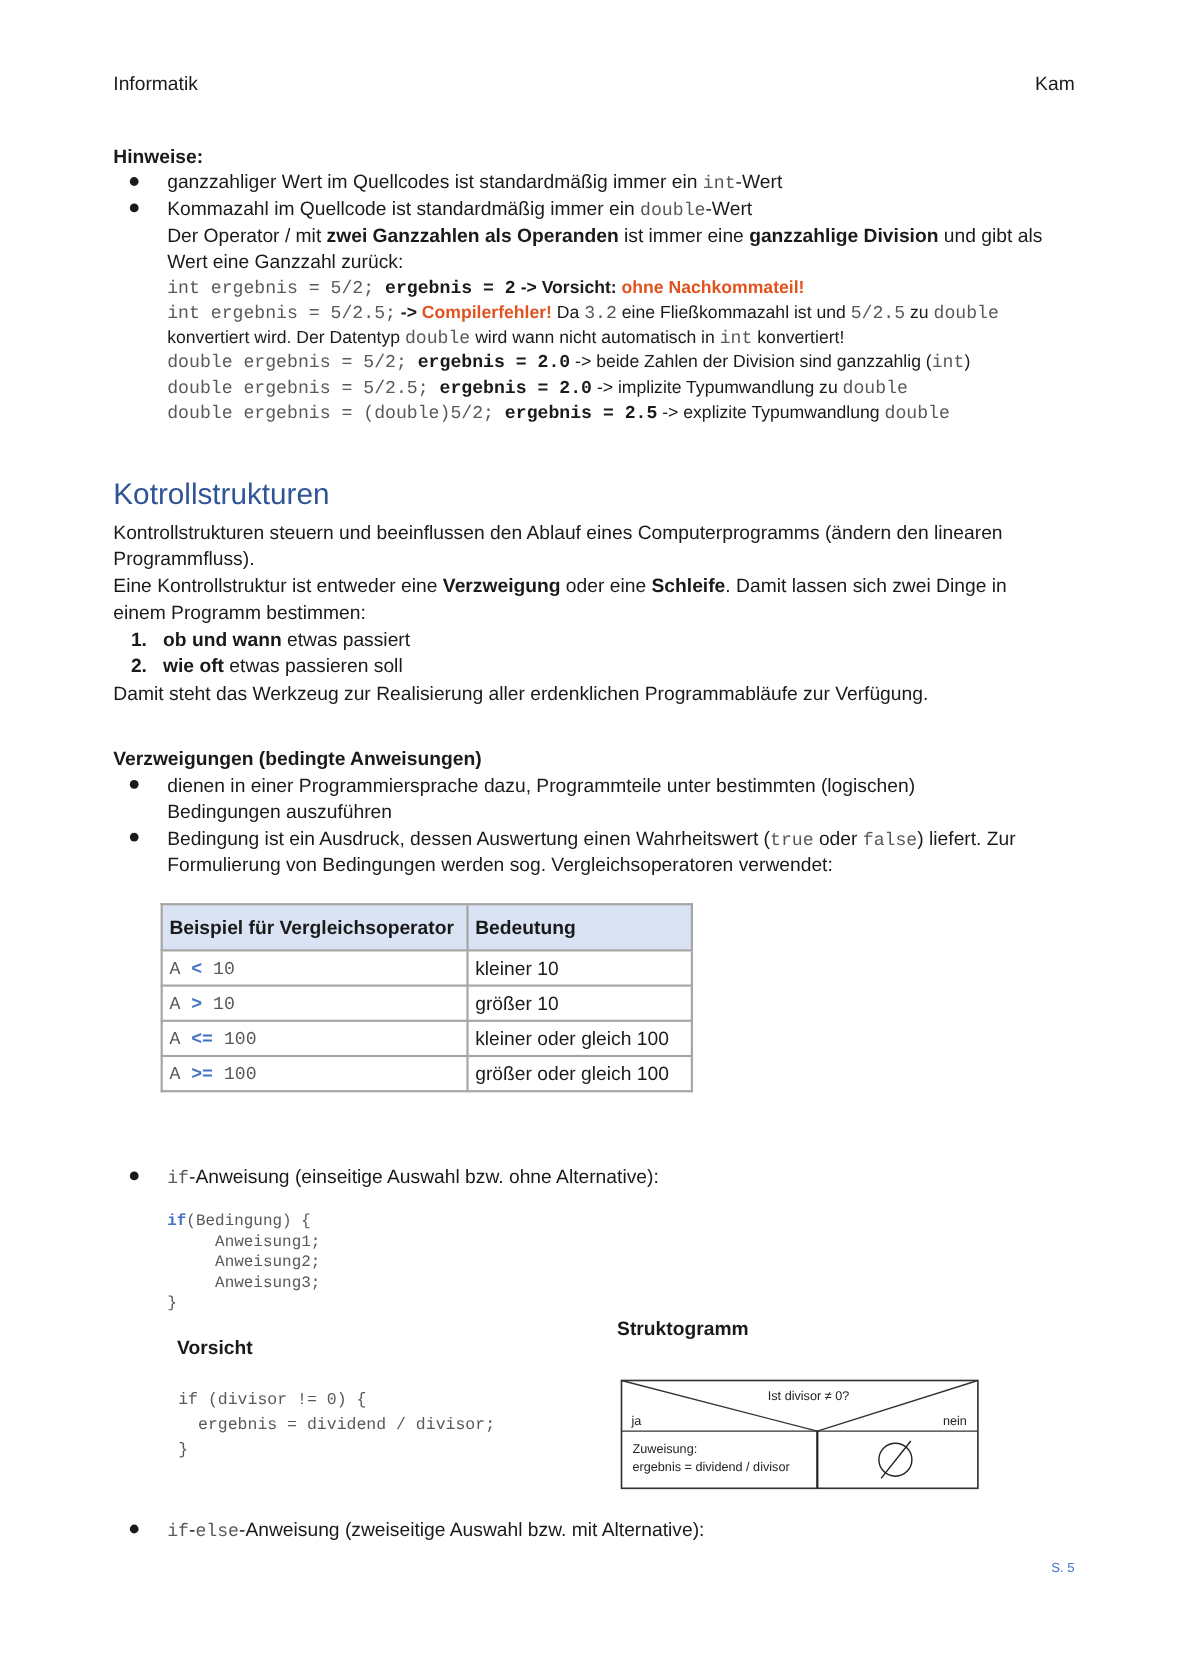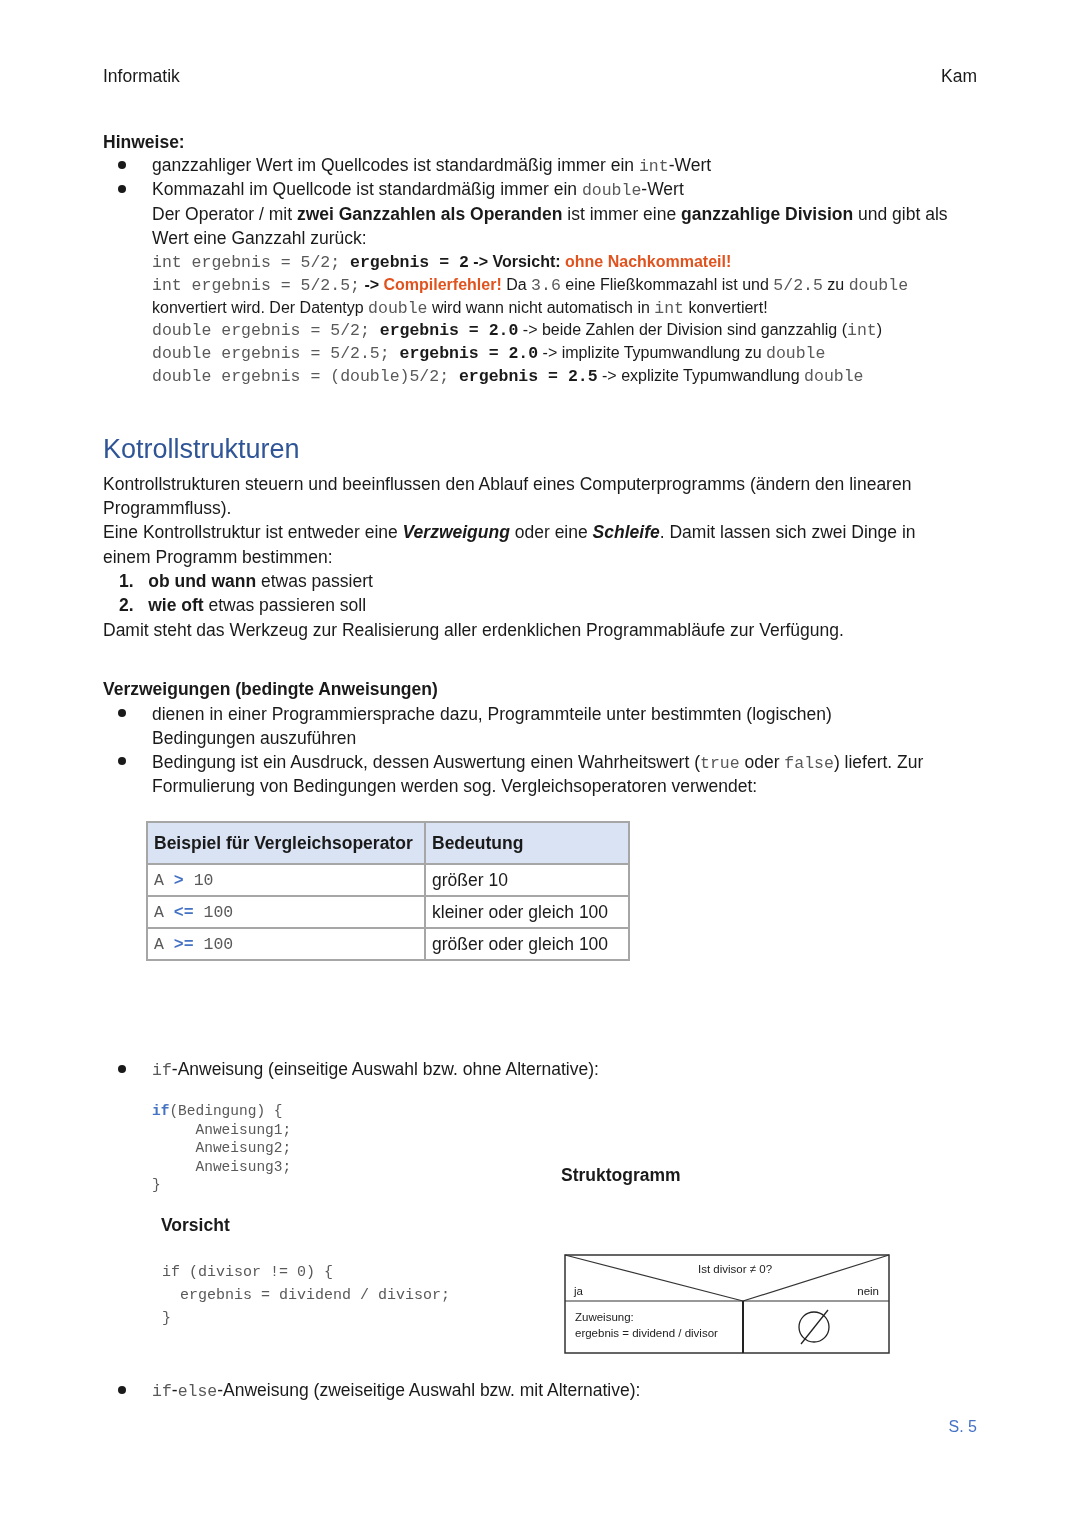--- a/index.html
+++ b/index.html
@@ -3,41 +3,41 @@
 <meta charset="utf-8">
 <style>
   html, body { margin: 0; padding: 0; background: #ffffff; }
   body {
     width: 1080px; height: 1527px; position: relative; overflow: hidden;
     font-family: "Liberation Sans", "DejaVu Sans", sans-serif;
     color: #1a1a1a; font-size: 17.5px;
   }
   .mono { font-family: "Liberation Mono", "DejaVu Sans Mono", monospace; color: #595959; font-size: 16.5px; }
   .b { font-weight: bold; }
-  .bi { font-weight: bold; font-style: italic; }
+  .bi { font-weight: bold; }
   .red { color: #e0531f; font-weight: bold; }
   .abs { position: absolute; }
   .header-l { left: 103px; top: 66px; font-size: 17.5px; }
   .header-r { right: 103px; top: 66px; font-size: 17.5px; }
   .line { position: absolute; left: 152px; white-space: nowrap; line-height: 22px; }
   .sm { font-size: 16px; }
   .bullet { position: absolute; left: 118px; width: 8px; height: 8px; border-radius: 50%; background: #1a1a1a; }
   .para { position: absolute; left: 103px; white-space: nowrap; line-height: 24px; }
   .h1 { position: absolute; left: 103px; top: 434px; font-size: 27px; color: #2f5597; }
   .monob { font-family: "Liberation Mono", "DejaVu Sans Mono", monospace; font-weight: bold; color: #1a1a1a; font-size: 16.5px; }
   table.ops { position: absolute; left: 146px; top: 821px; border-collapse: collapse; border: 2px solid #a6a6a6; }
   table.ops td, table.ops th { border: 2px solid #a6a6a6; padding: 0 6px; height: 30px; text-align: left; }
   table.ops th { background: #dae3f3; font-weight: bold; height: 40px; font-size: 17.5px; }
   table.ops td.c1 { width: 264px; }
   table.ops td.c2 { width: 190px; }
   .op { color: #4472c4; font-weight: bold; }
   .code { position: absolute; font-family: "Liberation Mono", "DejaVu Sans Mono", monospace; font-size: 14.5px; color: #595959; line-height: 18.5px; white-space: pre; }
   .kw { color: #4472c4; font-weight: bold; }
   .sub-h { position: absolute; font-weight: bold; font-size: 17.5px; }
-  .footer { position: absolute; right: 103px; top: 1418px; color: #4472c4; font-size: 16px; }
+  .footer { position: absolute; right: 103px; top: 1418px; color: #4472c4; font-size: 12px; }
   svg text { font-family: "Liberation Sans", "DejaVu Sans", sans-serif; }
 </style>
 </head>
 <body>
 
 <div class="abs header-l">Informatik</div>
 <div class="abs header-r">Kam</div>
 
 <div class="para b" style="top:130px;">Hinweise:</div>
 
@@ -53,21 +53,21 @@
 
 <div class="line" style="top:203px;">
   <span>Der Operator / mit </span><span class="b">zwei Ganzzahlen als Operanden</span><span> ist immer eine </span><span class="b">ganzzahlige Division</span><span> und gibt als</span>
 </div>
 <div class="line" style="top:227px;">Wert eine Ganzzahl zurück:</div>
 
 <div class="line sm" style="top:251px;">
   <span class="mono">int ergebnis = 5/2;</span><span class="monob"> ergebnis = 2</span><span class="b"> -&gt; Vorsicht: </span><span class="red">ohne Nachkommateil!</span>
 </div>
 <div class="line sm" style="top:274px;">
-  <span class="mono">int ergebnis = 5/2.5;</span><span class="b">  -&gt; </span><span class="red">Compilerfehler!</span><span> Da </span><span class="mono">3.6</span><span> eine Fließkommazahl ist und </span><span class="mono">5/2.5</span><span> zu </span><span class="mono">double</span>
+  <span class="mono">int ergebnis = 5/2.5;</span><span class="b">  -&gt; </span><span class="red">Compilerfehler!</span><span> Da </span><span class="mono">3.2</span><span> eine Fließkommazahl ist und </span><span class="mono">5/2.5</span><span> zu </span><span class="mono">double</span>
 </div>
 <div class="line sm" style="top:297px;">
   <span>konvertiert wird. Der Datentyp </span><span class="mono">double</span><span> wird wann nicht automatisch in </span><span class="mono">int</span><span> konvertiert!</span>
 </div>
 <div class="line sm" style="top:319px;">
   <span class="mono">double ergebnis = 5/2;</span><span class="monob"> ergebnis = 2.0</span><span> -&gt; beide Zahlen der Division sind ganzzahlig (</span><span class="mono">int</span><span>)</span>
 </div>
 <div class="line sm" style="top:342px;">
   <span class="mono">double ergebnis = 5/2.5;</span><span class="monob"> ergebnis = 2.0</span><span> -&gt; implizite Typumwandlung zu </span><span class="mono">double</span>
 </div>
@@ -100,20 +100,24 @@
 </div>
 <div class="line" style="top:774px; line-height:24px;">Formulierung von Bedingungen werden sog. Vergleichsoperatoren verwendet:</div>
 
 <table class="ops">
   <tbody>
       <tr>
     <th>Beispiel für Vergleichsoperator</th>
     <th>Bedeutung</th>
   </tr>
   <tr>
+    <td class="c1 mono"><span>A</span> <span class="op">&lt;</span> <span>10</span></td>
+    <td class="c2">kleiner 10</td>
+  </tr>
+  <tr>
     <td class="c1 mono"><span>A</span> <span class="op">&gt;</span> <span>10</span></td>
     <td class="c2">größer 10</td>
   </tr>
   <tr>
     <td class="c1 mono"><span>A</span> <span class="op">&lt;=</span> <span>100</span></td>
     <td class="c2">kleiner oder gleich 100</td>
   </tr>
   <tr>
     <td class="c1 mono"><span>A</span> <span class="op">&gt;=</span> <span>100</span></td>
     <td class="c2">größer oder gleich 100</td>
@@ -130,21 +134,21 @@
 <span>     Anweisung1;</span>
 <span>     Anweisung2;</span>
 <span>     Anweisung3;</span>
 <span>}</span></div>
 
 <div class="sub-h" style="left:161px; top:1215px;">Vorsicht</div>
 <div class="code" style="left:162px; top:1261px; font-size:15px; line-height:23px;"><span>if (divisor != 0) {</span>
 <span>  ergebnis = dividend / divisor;</span>
 <span>}</span></div>
 
-<div class="sub-h" style="left:561px; top:1165px;">Struktogramm</div>
+<div class="sub-h" style="left:561px; top:1198px;">Struktogramm</div>
 
 <svg class="abs" style="left:560px; top:1250px;" width="335" height="108">
   <rect x="5" y="5" width="324" height="98" fill="#ffffff" stroke="#333" stroke-width="1.5"></rect>
   <line x1="5" y1="5" x2="183" y2="51" stroke="#333" stroke-width="1.2"></line>
   <line x1="329" y1="5" x2="183" y2="51" stroke="#333" stroke-width="1.2"></line>
   <line x1="5" y1="51" x2="329" y2="51" stroke="#333" stroke-width="1.2"></line>
   <line x1="183" y1="51" x2="183" y2="103" stroke="#222" stroke-width="2"></line>
   <text x="175" y="23" font-size="11.5" text-anchor="middle" fill="#222">Ist divisor ≠ 0?</text>
   <text x="14" y="45" font-size="11.5" fill="#222">ja</text>
   <text x="319" y="45" font-size="11.5" text-anchor="end" fill="#222">nein</text>

